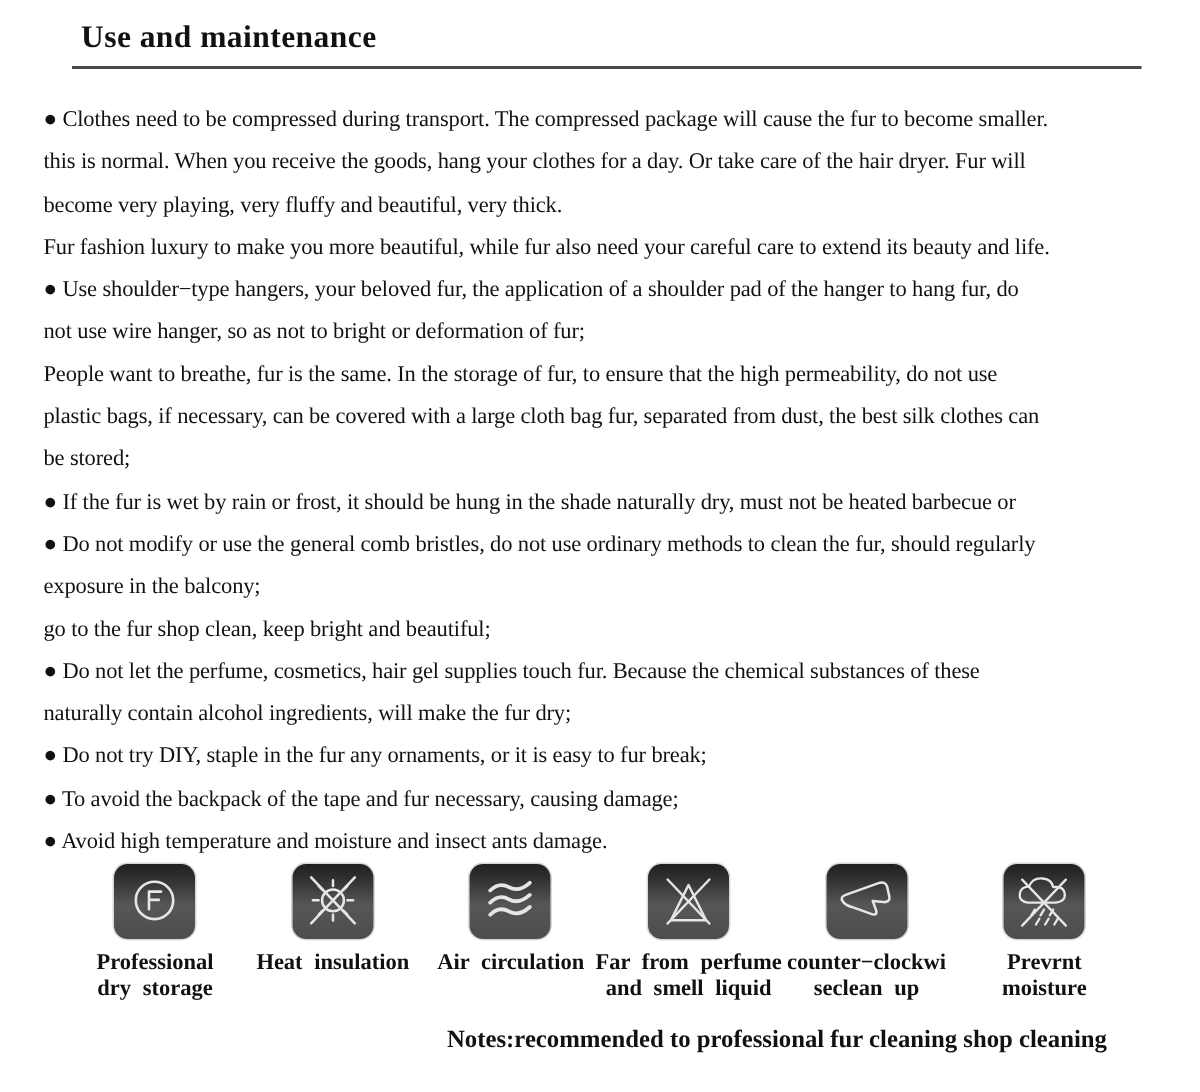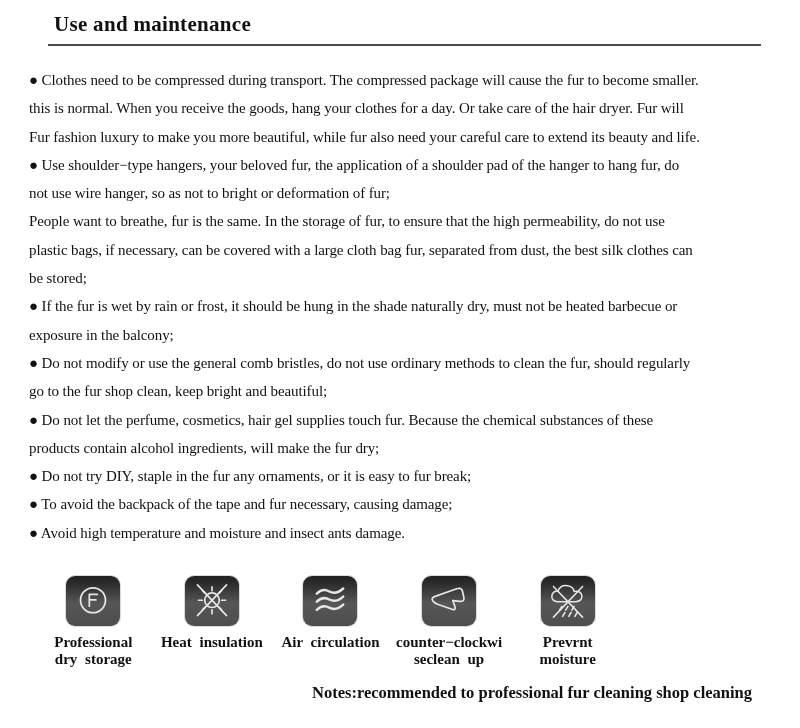--- a/index.html
+++ b/index.html
@@ -21,66 +21,67 @@
   }
   .body-text{
     position:absolute;left:29px;top:66px;width:760px;
   }
   .body-line{
     height:28.3px;line-height:28.3px;
     font-size:15px;font-weight:normal;
     white-space:nowrap;letter-spacing:-0.1px;
   }
   .icons-row{
-    position:absolute;left:34px;top:576px;
+    position:absolute;left:44px;top:576px;
     display:flex;width:712px;
   }
   .icon-col{
     width:118.6px;display:flex;flex-direction:column;align-items:center;
   }
   .care-square{
     width:54px;height:50px;border-radius:9px;
     background:linear-gradient(180deg,#212121 0%,#2d2d2d 16%,#565656 55%,#4d4d4d 100%);
     display:flex;align-items:center;justify-content:center;
     box-shadow:0 0 0 1px rgba(0,0,0,.15);
   }
   .care-square svg{display:block;}
   .icon-label{
     margin-top:8px;text-align:center;
     font-size:15px;font-weight:bold;line-height:17px;
     word-spacing:4px;white-space:nowrap;
   }
   .note{
-    position:absolute;top:683px;right:48px;
+    position:absolute;top:683px;right:62px;
     font-size:16.5px;font-weight:bold;white-space:nowrap;
   }
 </style>
 </head>
 <body>
 
 <div class="page">
 
   <div class="title">Use and maintenance</div>
   <div class="title-rule"></div>
 
   <div class="body-text">
     <div class="body-line">● Clothes need to be compressed during transport. The compressed package will cause the fur to become smaller.</div>
     <div class="body-line">this is normal. When you receive the goods, hang your clothes for a day. Or take care of the hair dryer. Fur will</div>
+    <div class="body-line">become very playing, very fluffy and beautiful, very thick.</div>
     <div class="body-line">Fur fashion luxury to make you more beautiful, while fur also need your careful care to extend its beauty and life.</div>
     <div class="body-line">● Use shoulder−type hangers, your beloved fur, the application of a shoulder pad of the hanger to hang fur, do</div>
     <div class="body-line">not use wire hanger, so as not to bright or deformation of fur;</div>
     <div class="body-line">People want to breathe, fur is the same. In the storage of fur, to ensure that the high permeability, do not use</div>
     <div class="body-line">plastic bags, if necessary, can be covered with a large cloth bag fur, separated from dust, the best silk clothes can</div>
     <div class="body-line">be stored;</div>
     <div class="body-line">● If the fur is wet by rain or frost, it should be hung in the shade naturally dry, must not be heated barbecue or</div>
+    <div class="body-line">● Do not modify or use the general comb bristles, do not use ordinary methods to clean the fur, should regularly</div>
     <div class="body-line">exposure in the balcony;</div>
-    <div class="body-line">● Do not modify or use the general comb bristles, do not use ordinary methods to clean the fur, should regularly</div>
     <div class="body-line">go to the fur shop clean, keep bright and beautiful;</div>
     <div class="body-line">● Do not let the perfume, cosmetics, hair gel supplies touch fur. Because the chemical substances of these</div>
-    <div class="body-line">products contain alcohol ingredients, will make the fur dry;</div>
+    <div class="body-line">naturally contain alcohol ingredients, will make the fur dry;</div>
     <div class="body-line">● Do not try DIY, staple in the fur any ornaments, or it is easy to fur break;</div>
     <div class="body-line">● To avoid the backpack of the tape and fur necessary, causing damage;</div>
     <div class="body-line">● Avoid high temperature and moisture and insect ants damage.</div>
   </div>
 
   <div class="icons-row">
 
     <div class="icon-col">
       <div class="care-square">
         <svg width="44" height="44" viewBox="0 0 60 60" fill="none" stroke="#e6e6e6" stroke-width="2.4" stroke-linecap="round">
@@ -116,20 +117,32 @@
           <path d="M12 29 q8 -8 17 -3 q9 5 19 -4"></path>
           <path d="M12 40 q8 -8 17 -3 q9 5 19 -4"></path>
         </svg>
       </div>
       <div class="icon-label">
         <div>Air circulation</div>
         <div></div>
       </div>
     </div>
 
+    <div class="icon-col">
+      <div class="care-square">
+        <svg width="44" height="44" viewBox="0 0 60 56" fill="none" stroke="#e6e6e6" stroke-width="2.2" stroke-linecap="round" stroke-linejoin="round">
+          <path d="M30 13 L46 45 H14 Z"></path>
+          <path d="M11 8 L49 48 M49 8 L11 48"></path>
+        </svg>
+      </div>
+      <div class="icon-label">
+        <div>Far from perfume</div>
+        <div>and smell liquid</div>
+      </div>
+    </div>
 
     <div class="icon-col">
       <div class="care-square">
         <svg width="46" height="44" viewBox="0 0 60 56" fill="none" stroke="#e6e6e6" stroke-width="2.2" stroke-linecap="round" stroke-linejoin="round">
           <path d="M9 28 Q6 24 12 22 L40 12 Q46 10 47.5 15 L49.5 24 Q50 29 44 28.5 L35 27.5 L38 36 Q39 41 33 38.5 L16 32.5 Q11 31 9 28 Z"></path>
         </svg>
       </div>
       <div class="icon-label">
         <div>counter−clockwi</div>
         <div>seclean up</div>

